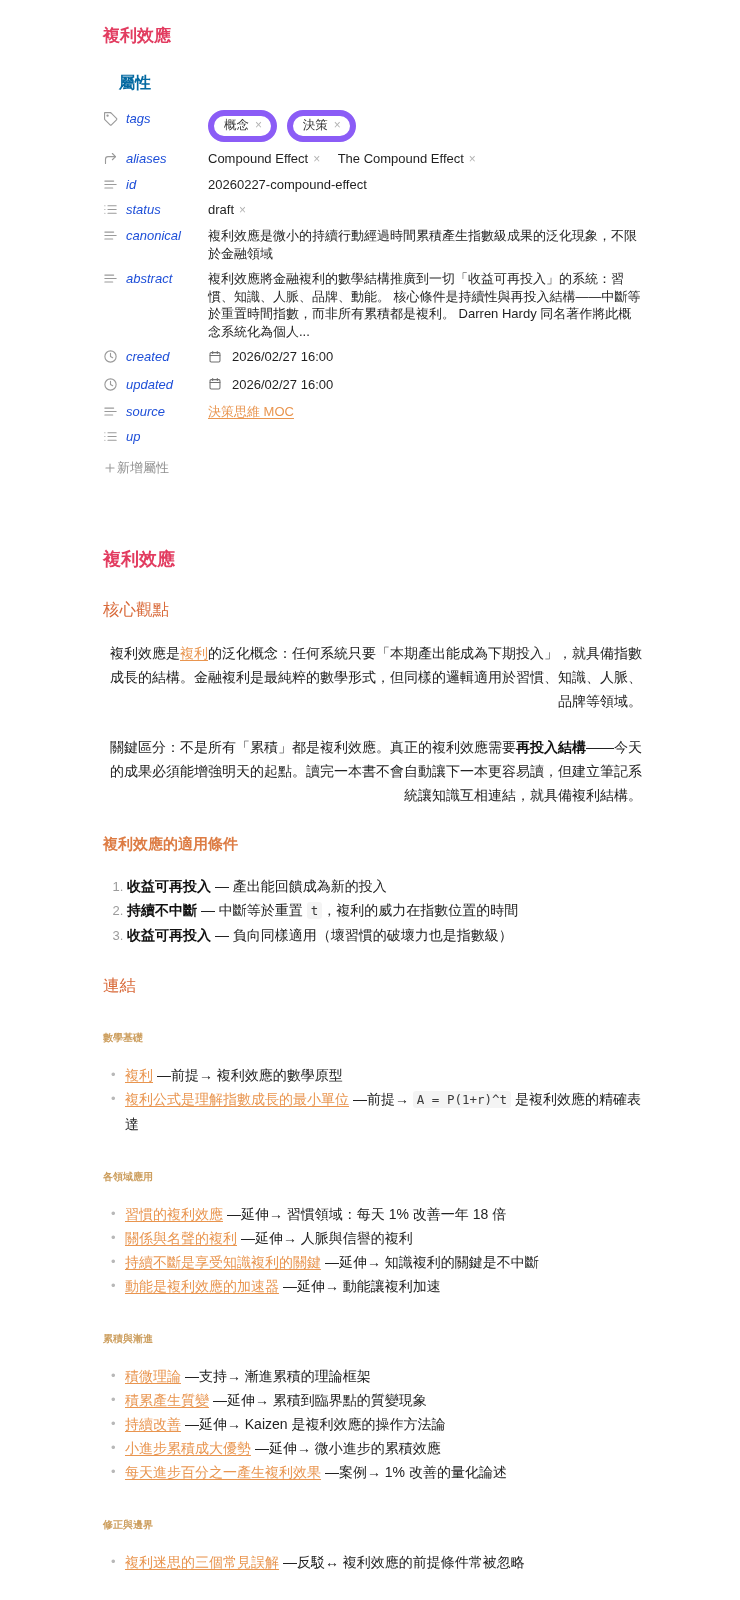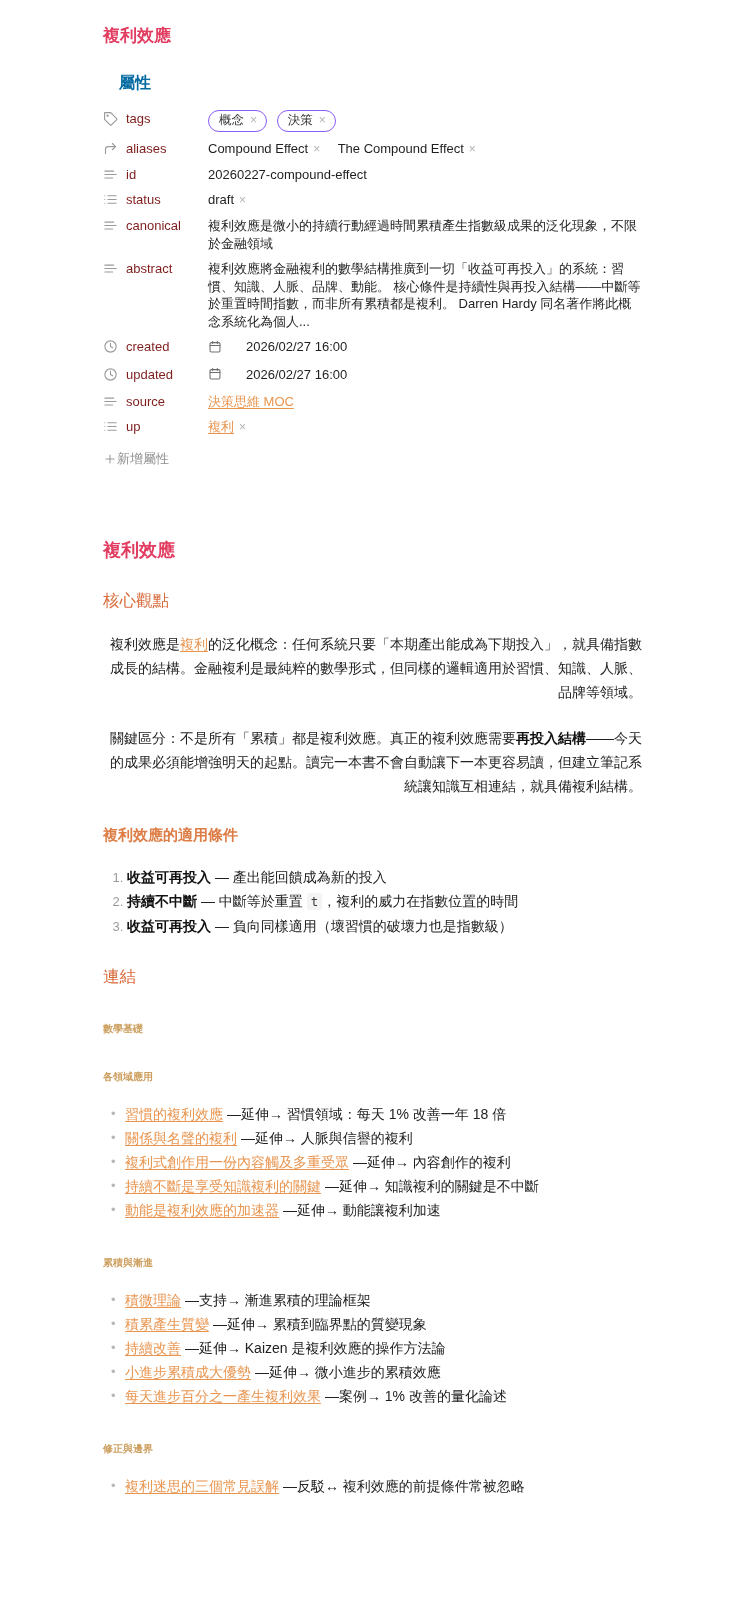--- a/index.html
+++ b/index.html
@@ -10,30 +10,30 @@
     color:#222222;
     -webkit-font-smoothing:antialiased;
   }
   .page { padding:24px 98px 110px 103px; width:740px; }
 
   
   .inline-title { font-size:17px; font-weight:700; color:#e23c60; margin-bottom:26px; }
   .props-heading { font-size:16px; font-weight:700; color:#0369a1; margin-bottom:16px;margin-left:16px; }
 
   .prow { display:flex; align-items:flex-start; margin-bottom:8px; font-size:13px; min-height:17px; }
-  .pkey { width:105px; flex:0 0 105px; display:flex; align-items:center; gap:8px; color:#7f1d1d; padding-top:1px; }
+  .pkey { width:105px; flex:0 0 105px; display:flex; align-items:center; gap:8px; color:#1d4ed8; padding-top:1px;font-style:italic; }
   .pkey svg { width:15px; height:15px; flex:0 0 15px; stroke:#9a9a9a; fill:none; stroke-width:1.8; stroke-linecap:round; stroke-linejoin:round; }
   .pval { flex:1; color:#1f1f1f; line-height:17px; }
   .pval.multi { line-height:17.5px; }
   .xmark { color:#b3b3b3; font-size:12px; margin-left:5px; cursor:pointer; }
-  .pill { display:inline-flex; align-items:center; border:1px solid #8b5cf6; border-radius:999px; padding:1px 9px 2px 10px; margin-right:6px; font-size:12.5px; color:#333; background:#fff; }
+  .pill { display:inline-flex; align-items:center; border:6px solid #8b5cf6; border-radius:999px; padding:1px 9px 2px 10px; margin-right:6px; font-size:12.5px; color:#333; background:#fff; }
   .pill .xmark { margin-left:6px; }
   .chip { margin-right:14px; }
   .ilink { color:#e9954f; text-decoration:underline; text-underline-offset:2px; cursor:pointer; }
-  .dateval { display:inline-flex; align-items:center; gap:24px; }
+  .dateval { display:inline-flex; align-items:center; gap:10px; }
   .dateval svg { width:14px; height:14px; stroke:#6f6f6f; fill:none; stroke-width:1.8; stroke-linecap:round; stroke-linejoin:round; }
   .add-prop { display:flex; align-items:center; color:#8f8f8f; font-size:13px; margin-top:14px; cursor:pointer; }
   .add-prop svg { width:14px; height:14px; stroke:#9a9a9a; fill:none; stroke-width:1.8; stroke-linecap:round; }
 
   
   .content { margin-top:70px; }
   .content h1 { font-size:18px; font-weight:700; color:#e23c60; margin-bottom:20px; }
   .content h2 { font-size:16.5px; font-weight:400; color:#d96a3a; margin:28px 0 20px; }
   .content h3 { font-size:15px; font-weight:700; color:#dd7c44; margin:28px 0 20px; }
   .content h4 { font-size:10px; font-weight:700; color:#cd9f5f; margin:34px 0 18px; }
@@ -204,21 +204,20 @@
         <svg viewBox="0 0 24 24">
             <line x1="8" y1="6" x2="21" y2="6"></line>
             <line x1="8" y1="12" x2="21" y2="12"></line>
             <line x1="8" y1="18" x2="21" y2="18"></line>
             <line x1="3" y1="6" x2="3.01" y2="6"></line>
             <line x1="3" y1="12" x2="3.01" y2="12"></line>
             <line x1="3" y1="18" x2="3.01" y2="18"></line>
           </svg>
         <span>up</span>
       </div>
-      <div class="pval"><a class="ilink">複利</a><span class="xmark">×</span></div>
     </div>
 
   </div>
 
   <div class="add-prop">
     <svg viewBox="0 0 24 24">
         <line x1="12" y1="5" x2="12" y2="19"></line>
         <line x1="5" y1="12" x2="19" y2="12"></line>
       </svg>
     <span>新增屬性</span>
@@ -239,28 +238,31 @@
     <ol class="conds">
         <li><strong>收益可再投入</strong> — 產出能回饋成為新的投入</li>
         <li><strong>持續不中斷</strong> — 中斷等於重置 <code>t</code>，複利的威力在指數位置的時間</li>
         <li><strong>收益可再投入</strong> — 負向同樣適用（壞習慣的破壞力也是指數級）</li>
       </ol>
 
     <h2>連結</h2>
 
     <section class="link-group">
       <h4>數學基礎</h4>
+      <ul class="links">
+          <li><a class="ilink">複利</a> <span>—前提→</span> <span>複利效應的數學原型</span></li>
+          <li><a class="ilink">複利公式是理解指數成長的最小單位</a> <span>—前提→</span> <code>A = P(1+r)^t</code> <span>是複利效應的精確表達</span></li>
+        </ul>
     </section>
 
     <section class="link-group">
       <h4>各領域應用</h4>
       <ul class="links">
           <li><a class="ilink">習慣的複利效應</a> <span>—延伸→</span> <span>習慣領域：每天 1% 改善一年 18 倍</span></li>
           <li><a class="ilink">關係與名聲的複利</a> <span>—延伸→</span> <span>人脈與信譽的複利</span></li>
-          <li><a class="ilink">複利式創作用一份內容觸及多重受眾</a> <span>—延伸→</span> <span>內容創作的複利</span></li>
           <li><a class="ilink">持續不斷是享受知識複利的關鍵</a> <span>—延伸→</span> <span>知識複利的關鍵是不中斷</span></li>
           <li><a class="ilink">動能是複利效應的加速器</a> <span>—延伸→</span> <span>動能讓複利加速</span></li>
         </ul>
     </section>
 
     <section class="link-group">
       <h4>累積與漸進</h4>
       <ul class="links">
           <li><a class="ilink">積微理論</a> <span>—支持→</span> <span>漸進累積的理論框架</span></li>
           <li><a class="ilink">積累產生質變</a> <span>—延伸→</span> <span>累積到臨界點的質變現象</span></li>

